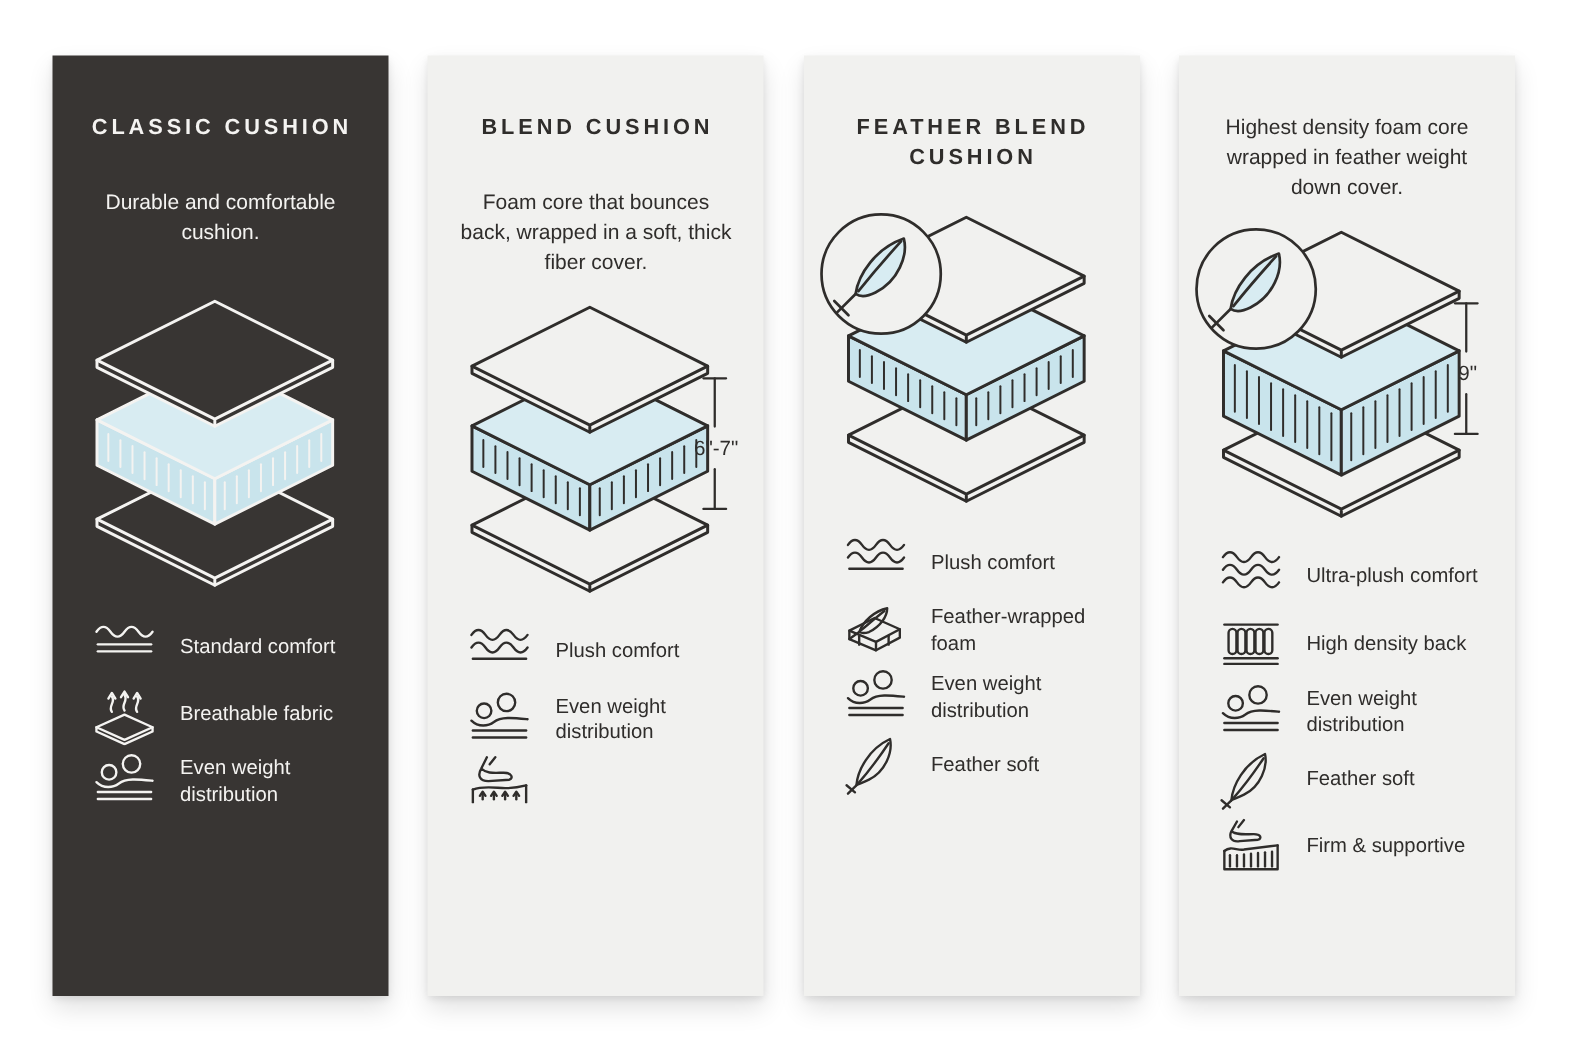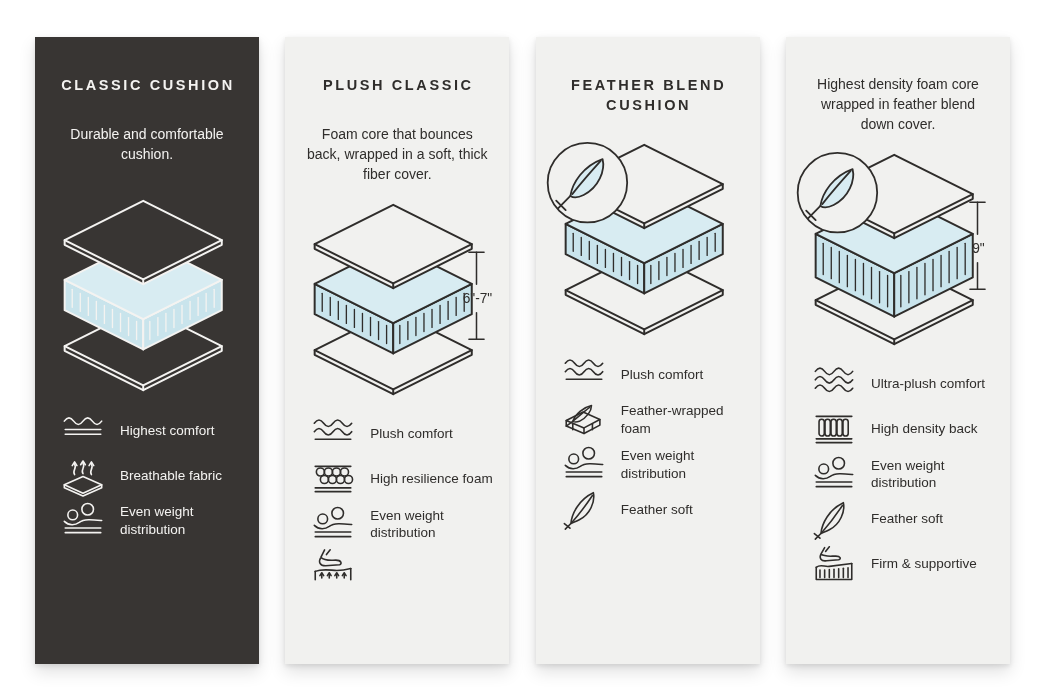--- a/index.html
+++ b/index.html
@@ -86,21 +86,21 @@
       </div>
     <ul class="features">
         <li class="feature">
           <span class="f-icon">
             <svg width="46" height="43" viewBox="0 0 48 46" fill="none" stroke="currentColor" stroke-width="1.7" stroke-linecap="round" stroke-linejoin="round">
               <path d="M4 13 Q9 6 14 13 T24 13 T34 13 T44 13"></path>
               <path d="M5 22 H43"></path>
               <path d="M5 27 H43"></path>
             </svg>
           </span>
-          <span class="f-label">Highest comfort</span>
+          <span class="f-label">Standard comfort</span>
         </li>
         <li class="feature">
           <span class="f-icon">
             <svg width="46" height="43" viewBox="0 0 48 46" fill="none" stroke="currentColor" stroke-width="1.7" stroke-linecap="round" stroke-linejoin="round">
               <path d="M4 33 L24 24 L44 33 L24 42 Z"></path>
               <path d="M4 33 L4 36 L24 45 L44 36 L44 33"></path>
               <path d="M15 22 C12 18 18 15 15 11"></path>
               <path d="M12.5 12.5 L15 8.5 L17.5 12.5"></path>
               <path d="M24 21 C21 17 27 14 24 10"></path>
               <path d="M21.5 11.5 L24 7.5 L26.5 11.5"></path>
@@ -119,21 +119,21 @@
               <path d="M5 31 H43"></path>
               <path d="M5 36 H43"></path>
             </svg>
           </span>
           <span class="f-label">Even weight distribution</span>
         </li>
       </ul>
   </section>
 
   <section class="card light">
-    <h2 class="title">PLUSH CLASSIC</h2>
+    <h2 class="title">BLEND CUSHION</h2>
     <p class="desc">Foam core that bounces back, wrapped in a soft, thick fiber cover.</p>
     <div class="illustration">
         <svg viewBox="0 0 224 212" width="212" height="201">
           <g fill="none" stroke="#2f2d2b" stroke-width="2.1" stroke-linejoin="round" stroke-linecap="round">
             <g>
               <path fill="#f1f1ef" d="M25 159.5 L108 118 L191 159.5 L191 164.5 L108 206 L25 164.5 Z"></path>
               <path d="M25 159.5 L108 201 L191 159.5 M108 201 V206"></path>
             </g>
             <g>
               <path fill="#c9e4ec" d="M25 89.5 L25 121.5 L108 163 L108 131 Z"></path>
@@ -181,38 +181,20 @@
               <path d="M4 11 Q9 4 14 11 T24 11 T34 11 T44 11"></path>
               <path d="M4 20 Q9 13 14 20 T24 20 T34 20 T44 20"></path>
               <path d="M5 28 H43"></path>
             </svg>
           </span>
           <span class="f-label">Plush comfort</span>
         </li>
         <li class="feature">
           <span class="f-icon">
             <svg width="46" height="43" viewBox="0 0 48 46" fill="none" stroke="currentColor" stroke-width="1.7" stroke-linecap="round" stroke-linejoin="round">
-              <path d="M5 9 H43"></path>
-              <circle cx="10.5" cy="15" r="4.3"></circle>
-              <circle cx="19.1" cy="15" r="4.3"></circle>
-              <circle cx="27.7" cy="15" r="4.3"></circle>
-              <circle cx="36.3" cy="15" r="4.3"></circle>
-              <circle cx="14.8" cy="23" r="4.3"></circle>
-              <circle cx="23.4" cy="23" r="4.3"></circle>
-              <circle cx="32" cy="23" r="4.3"></circle>
-              <circle cx="40.6" cy="23" r="4.3"></circle>
-              <path d="M5 32 H43"></path>
-              <path d="M5 36 H43"></path>
-            </svg>
-          </span>
-          <span class="f-label">High resilience foam</span>
-        </li>
-        <li class="feature">
-          <span class="f-icon">
-            <svg width="46" height="43" viewBox="0 0 48 46" fill="none" stroke="currentColor" stroke-width="1.7" stroke-linecap="round" stroke-linejoin="round">
               <circle cx="13" cy="17" r="5.2"></circle>
               <circle cx="29" cy="11" r="6.2"></circle>
               <path d="M4 24 C9 29 16 28 20 25 C25 21 34 22 44 23"></path>
               <path d="M5 31 H43"></path>
               <path d="M5 36 H43"></path>
             </svg>
           </span>
           <span class="f-label">Even weight distribution</span>
         </li>
         <li class="feature">
@@ -331,21 +313,21 @@
               <path d="M10 38 L4 44"></path>
               <path d="M3 38 L9 43"></path>
             </svg>
           </span>
           <span class="f-label">Feather soft</span>
         </li>
       </ul>
   </section>
 
   <section class="card light">
-    <p class="desc">Highest density foam core wrapped in feather blend down cover.</p>
+    <p class="desc">Highest density foam core wrapped in feather weight down cover.</p>
     <div class="illustration">
         <svg viewBox="0 0 224 212" width="212" height="201">
           <g fill="none" stroke="#2f2d2b" stroke-width="2.1" stroke-linejoin="round" stroke-linecap="round">
             <g>
               <path fill="#f1f1ef" d="M25 159.5 L108 118 L191 159.5 L191 164.5 L108 206 L25 164.5 Z"></path>
               <path d="M25 159.5 L108 201 L191 159.5 M108 201 V206"></path>
             </g>
             <g>
               <path fill="#c9e4ec" d="M25 89.5 L25 135.5 L108 177 L108 131 Z"></path>
               <path fill="#c9e4ec" d="M108 131 L108 177 L191 135.5 L191 89.5 Z"></path>

